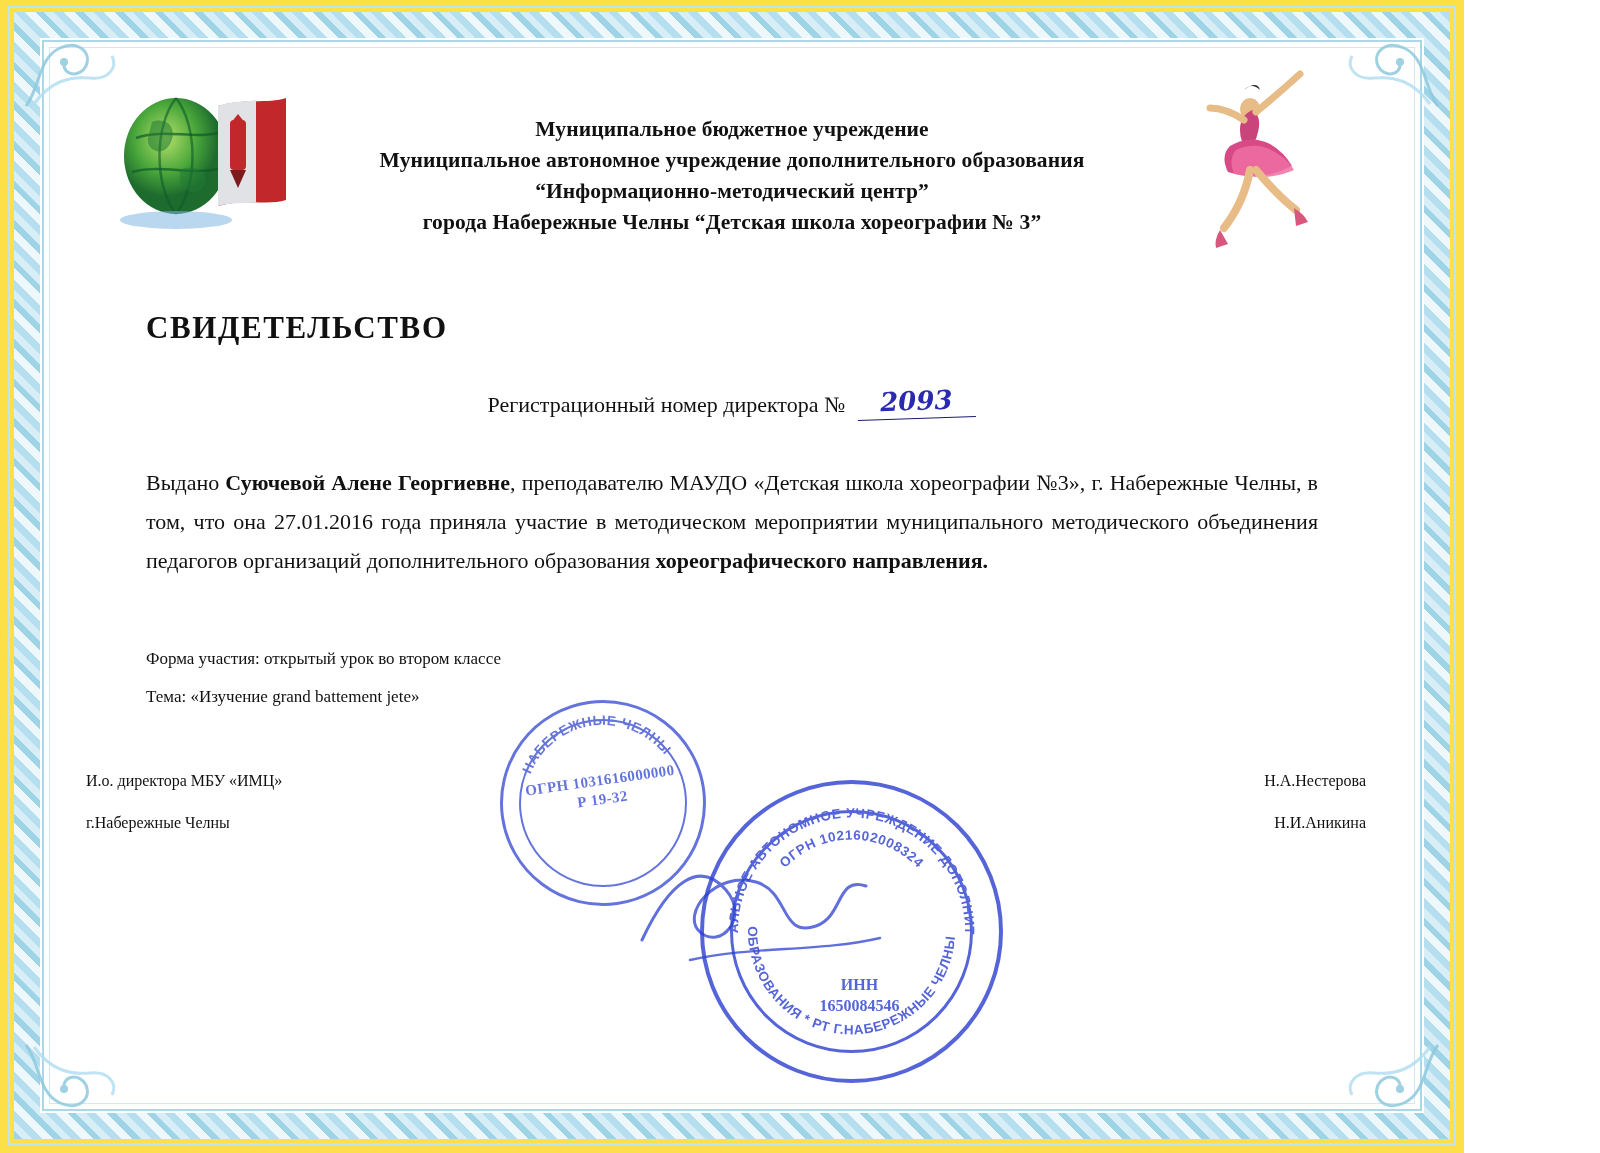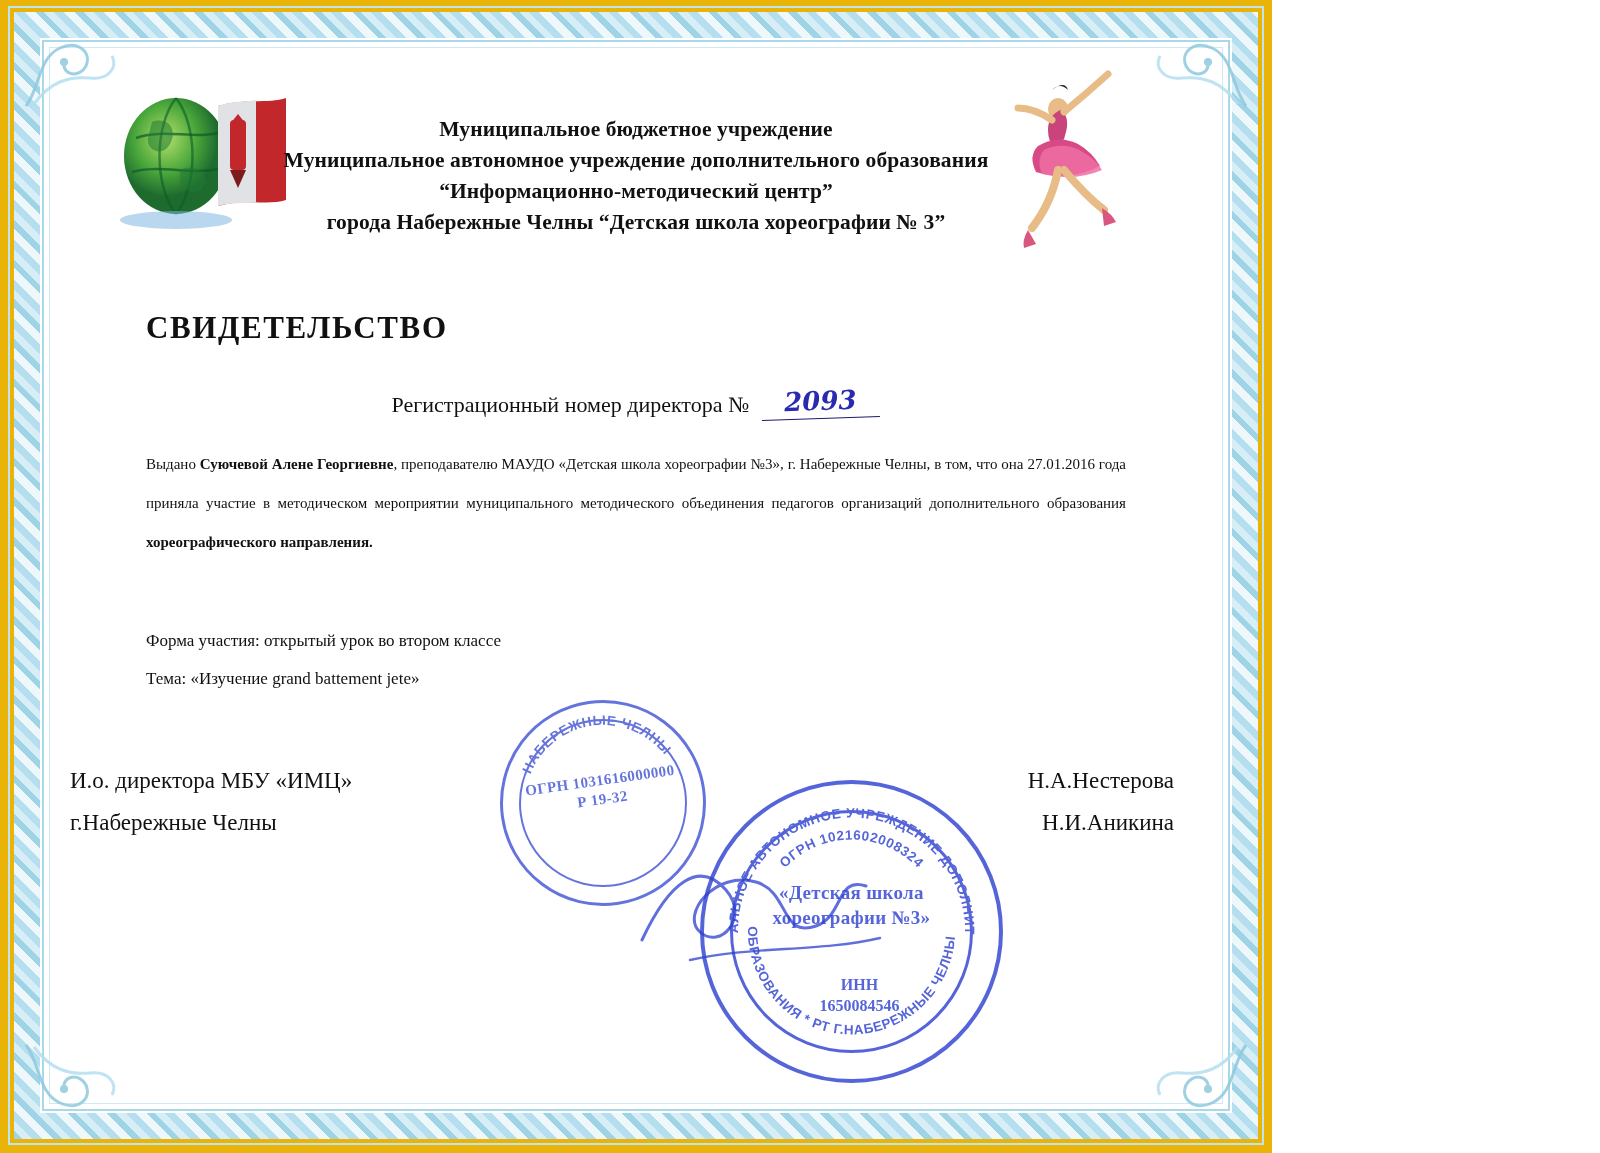--- a/index.html
+++ b/index.html
@@ -10,23 +10,23 @@
   body {
     width: 1600px;
     height: 1153px;
     font-family: "Liberation Serif", serif;
     color: #111;
     overflow: hidden;
   }
 
   .page {
     position: relative;
-    width: 1272px;
+    width: 1464px;
     height: 1153px;
-    background: #eab308;
+    background: #fde047;
     box-sizing: border-box;
   }
 
   
   .border-outer {
     position: absolute;
     left: 8px; top: 6px; right: 8px; bottom: 8px;
     border: 2px solid #bfe3ef;
     box-sizing: border-box;
   }
@@ -138,40 +138,40 @@
     color: #2a2ab0;
     font-family: "DejaVu Serif", serif;
     font-style: italic;
     font-size: 26px;
     font-weight: bold;
     transform: rotate(-2deg);
     transform-origin: left bottom;
   }
 
   .body-text {
-    margin-top: 24px;
-    font-size: 15px;
+    margin-top: 42px;
+    font-size: 22px;
     line-height: 39px;
     text-align: justify;
     text-justify: inter-word;
   }
   .body-text b { font-weight: bold; }
 
   .participation {
     margin-top: 60px;
     font-size: 17px;
     line-height: 38px;
   }
 
   .signatures {
     position: absolute;
-    left: 70px;
+    left: 86px;
     right: 86px;
     top: 760px;
-    font-size: 23px;
+    font-size: 16px;
     line-height: 42px;
   }
   .sig-row {
     display: flex;
     justify-content: space-between;
     align-items: baseline;
   }
   .sig-left { white-space: nowrap; }
   .sig-right { white-space: nowrap; padding-right: 12px; }
 
@@ -382,21 +382,20 @@
     <svg class="stamp-arc" viewBox="0 0 295 295">
       <defs>
         <path id="arcB" d="M 34 147 A 113 113 0 0 1 261 147"></path>
         <path id="arcC" d="M 44 147 A 103 103 0 0 0 251 147"></path>
         <path id="arcD" d="M 56 147 A 91 91 0 0 1 239 147"></path>
       </defs>
       <text><textPath href="#arcB" startOffset="50%" text-anchor="middle">МУНИЦИПАЛЬНОЕ АВТОНОМНОЕ УЧРЕЖДЕНИЕ ДОПОЛНИТЕЛЬНОГО</textPath></text>
       <text><textPath href="#arcC" startOffset="50%" text-anchor="middle">ОБРАЗОВАНИЯ * РТ Г.НАБЕРЕЖНЫЕ ЧЕЛНЫ *</textPath></text>
       <text><textPath href="#arcD" startOffset="50%" text-anchor="middle">ОГРН 1021602008324</textPath></text>
     </svg>
-    <div class="stamp-b-center">«Детская школа хореографии №3»</div>
     <div class="stamp-b-inn">
       <div>ИНН</div>
       <div>1650084546</div>
     </div>
   </div>
 
   <svg class="signature-scrawl" viewBox="0 0 330 160">
     <path d="M12 120 C 40 60, 70 40, 96 70 C 120 98, 90 130, 70 112 C 50 94, 86 50, 126 62 C 160 72, 150 118, 186 106 C 214 96, 206 56, 236 66" fill="none" stroke="#2b3fd0" stroke-width="3" stroke-linecap="round"></path>
     <path d="M60 140 C 120 126, 190 132, 250 118" fill="none" stroke="#2b3fd0" stroke-width="2.4" stroke-linecap="round"></path>
   </svg>

